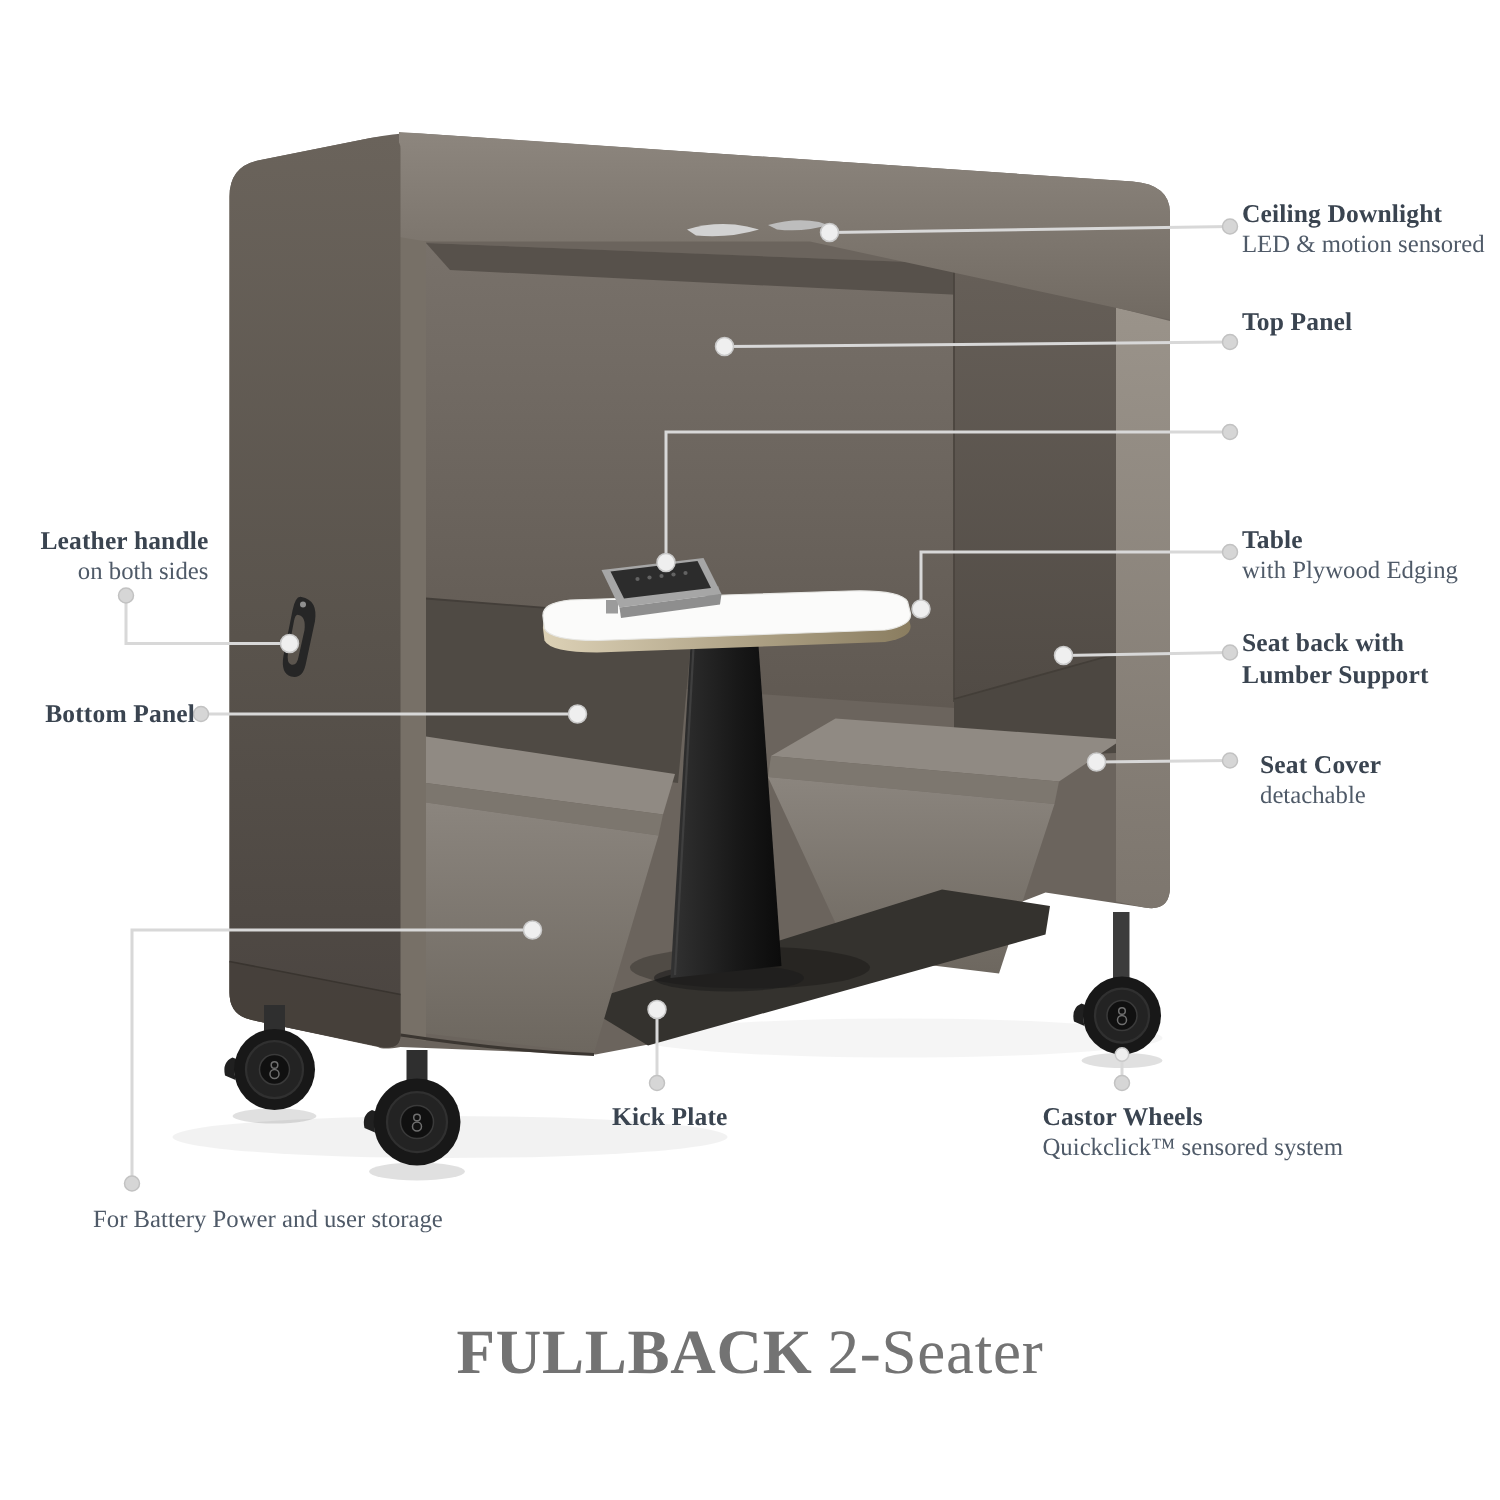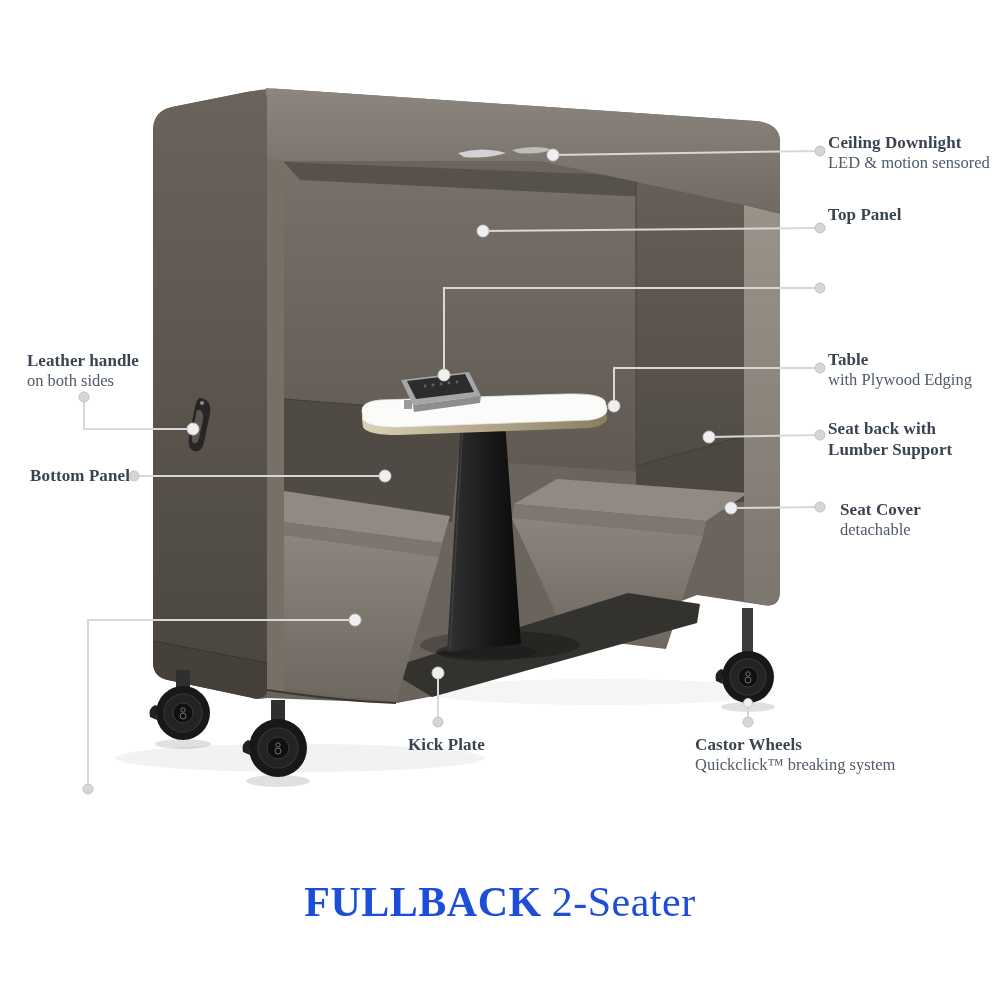--- a/index.html
+++ b/index.html
@@ -4,24 +4,24 @@
 <style>
   html,body{margin:0;padding:0;background:#ffffff;}
   .stage{
     position:relative;width:1000px;height:1000px;background:#ffffff;overflow:hidden;
     font-family:Liberation Serif, serif;
   }
   .stage svg{position:absolute;left:0;top:0;}
   .lbl{position:absolute;white-space:nowrap;}
   .lbl-title{font-weight:700;font-size:17px;line-height:21px;color:#3a4450;letter-spacing:.1px;}
   .lbl-sub{font-weight:400;font-size:16.5px;line-height:20.5px;color:#4f5a68;}
-  .lbl.right-align{text-align:left;}
+  .lbl.right-align{text-align:right;}
   .footer-title{
     position:absolute;left:0;top:878px;width:1000px;text-align:center;
-    font-size:42px;color:#1d4ed8;letter-spacing:.5px;
+    font-size:42px;color:#737373;letter-spacing:.5px;
   }
   .footer-title .brand{font-weight:700;margin-right:10px;}
   .footer-title .variant{font-weight:400;}
 </style>
 </head>
 <body>
 
 <div class="stage">
 
   <svg width="1000" height="1000" viewBox="0 0 1000 1000">
@@ -261,28 +261,29 @@
   <div class="lbl right-align" style="right:861px;top:350px">
     <div class="lbl-title">Leather handle</div>
     <div class="lbl-sub">on both sides</div>
   </div>
 
   <div class="lbl right-align" style="right:870px;top:465px">
     <div class="lbl-title">Bottom Panel</div>
   </div>
 
   <div class="lbl" style="left:62px;top:803px">
+    <div class="lbl-sub">For Battery Power and user storage</div>
   </div>
 
   <div class="lbl" style="left:408px;top:734px">
     <div class="lbl-title">Kick Plate</div>
   </div>
 
   <div class="lbl" style="left:695px;top:734px">
     <div class="lbl-title">Castor Wheels</div>
-    <div class="lbl-sub">Quickclick™ breaking system</div>
+    <div class="lbl-sub">Quickclick™ sensored system</div>
   </div>
 
   <div class="footer-title">
     <span class="brand">FULLBACK</span><span class="variant">2-Seater</span>
   </div>
 
 </div>
 
 </body></html>

